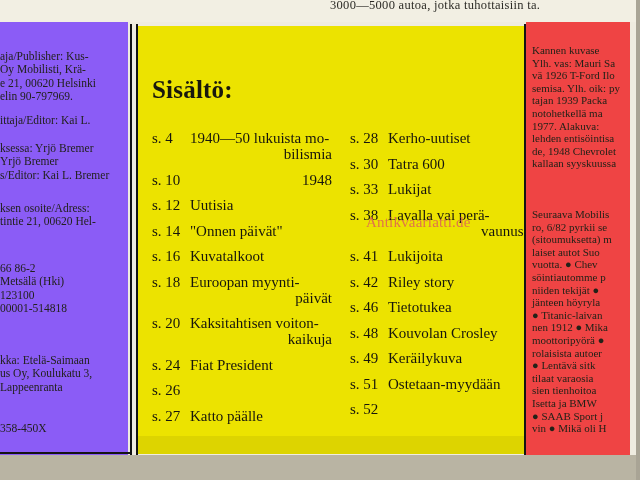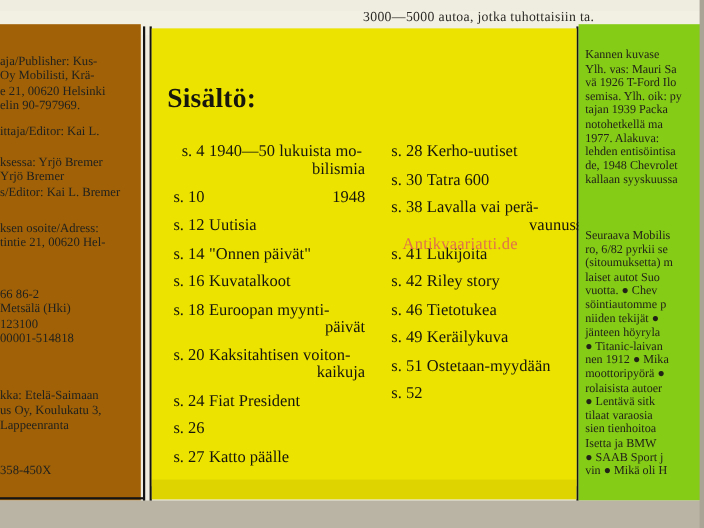--- a/index.html
+++ b/index.html
@@ -25,21 +25,20 @@
   }
 
   
   .top-strip {
     position: absolute;
     left: 0; top: 0;
     width: 640px;
     height: 22px;
     background: #f2efe3;
     overflow: hidden;
-    margin-top: 10px;
   }
   .top-strip .line {
     position: absolute;
     left: 330px;
     top: -2px;
     font-size: 12.5px;
     color: #2c2b26;
     white-space: nowrap;
     letter-spacing: 0.3px;
   }
@@ -54,21 +53,21 @@
     background: #b9b4a3;
   }
 
   
   .col-left {
     position: absolute;
     left: 0;
     top: 22px;
     width: 128px;
     height: 433px;
-    background: #a16207;
+    background: #8b5cf6;
     overflow: hidden;
   }
   .col-left .block {
     position: absolute;
     left: 0;
     width: 122px;
     font-size: 11.5px;
     line-height: 13.4px;
     color: #22211d;
   }
@@ -132,21 +131,20 @@
   .toc-item {
     display: flex;
     margin-bottom: 9.5px;
     align-items: flex-start;
   }
   .toc-page {
     flex: 0 0 auto;
     min-width: 34px;
     white-space: nowrap;
     padding-right: 4px;
-    text-align: right;
   }
   .toc-title {
     flex: 1 1 auto;
   }
   .toc-title .ind {
     display: block;
     padding-left: 10px;
     text-align: right;
   }
 
@@ -161,23 +159,23 @@
     letter-spacing: 0.2px;
     opacity: 0.92;
     white-space: nowrap;
   }
 
   
   .col-right {
     position: absolute;
     left: 526px;
     top: 22px;
-    width: 114px;
+    width: 104px;
     height: 433px;
-    background: #84cc16;
+    background: #ef4444;
     overflow: hidden;
     font-family: Liberation Serif, serif;
   }
   .col-right .rblock {
     position: absolute;
     left: 6px;
     width: 112px;
     font-size: 11px;
     line-height: 12.6px;
     color: #232218;
@@ -266,34 +264,42 @@
     <div class="toc-col toc-col-b">
       <div class="toc-item">
         <span class="toc-page">s. 28</span>
         <span class="toc-title">Kerho-uutiset</span>
       </div>
       <div class="toc-item">
         <span class="toc-page">s. 30</span>
         <span class="toc-title">Tatra 600</span>
       </div>
       <div class="toc-item">
+        <span class="toc-page">s. 33</span>
+        <span class="toc-title">Lukijat</span>
+      </div>
+      <div class="toc-item">
         <span class="toc-page">s. 38</span>
         <span class="toc-title"><span>Lavalla vai perä-</span><span class="ind">vaunussa</span></span>
       </div>
       <div class="toc-item">
         <span class="toc-page">s. 41</span>
         <span class="toc-title">Lukijoita</span>
       </div>
       <div class="toc-item">
         <span class="toc-page">s. 42</span>
         <span class="toc-title">Riley story</span>
       </div>
       <div class="toc-item">
         <span class="toc-page">s. 46</span>
         <span class="toc-title">Tietotukea</span>
+      </div>
+      <div class="toc-item">
+        <span class="toc-page">s. 48</span>
+        <span class="toc-title">Kouvolan Crosley</span>
       </div>
       <div class="toc-item">
         <span class="toc-page">s. 49</span>
         <span class="toc-title">Keräilykuva</span>
       </div>
       <div class="toc-item">
         <span class="toc-page">s. 51</span>
         <span class="toc-title">Ostetaan-myydään</span>
       </div>
       <div class="toc-item">

